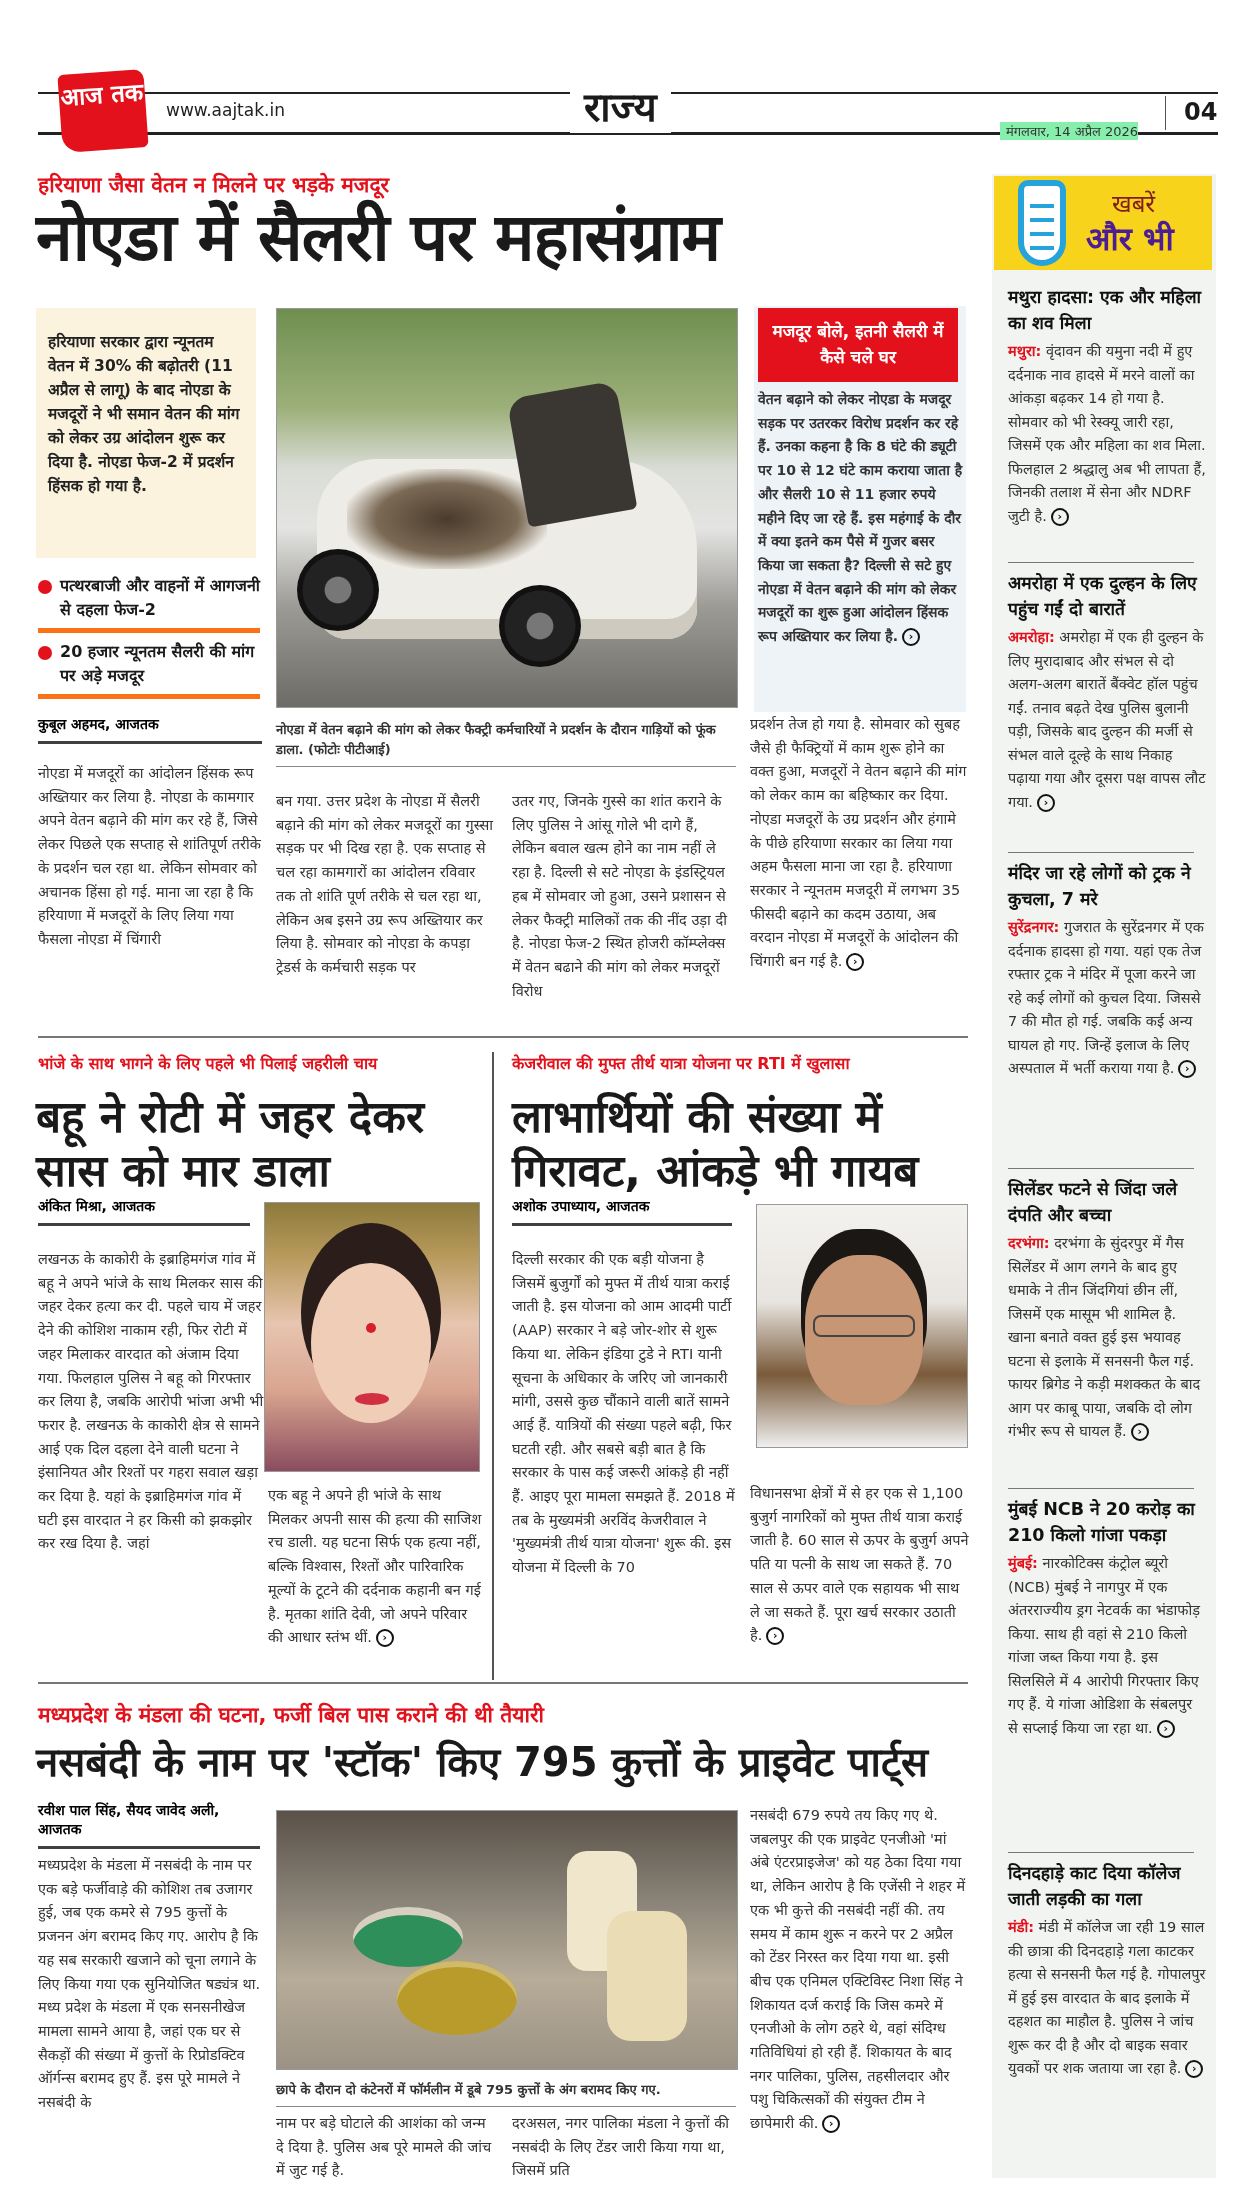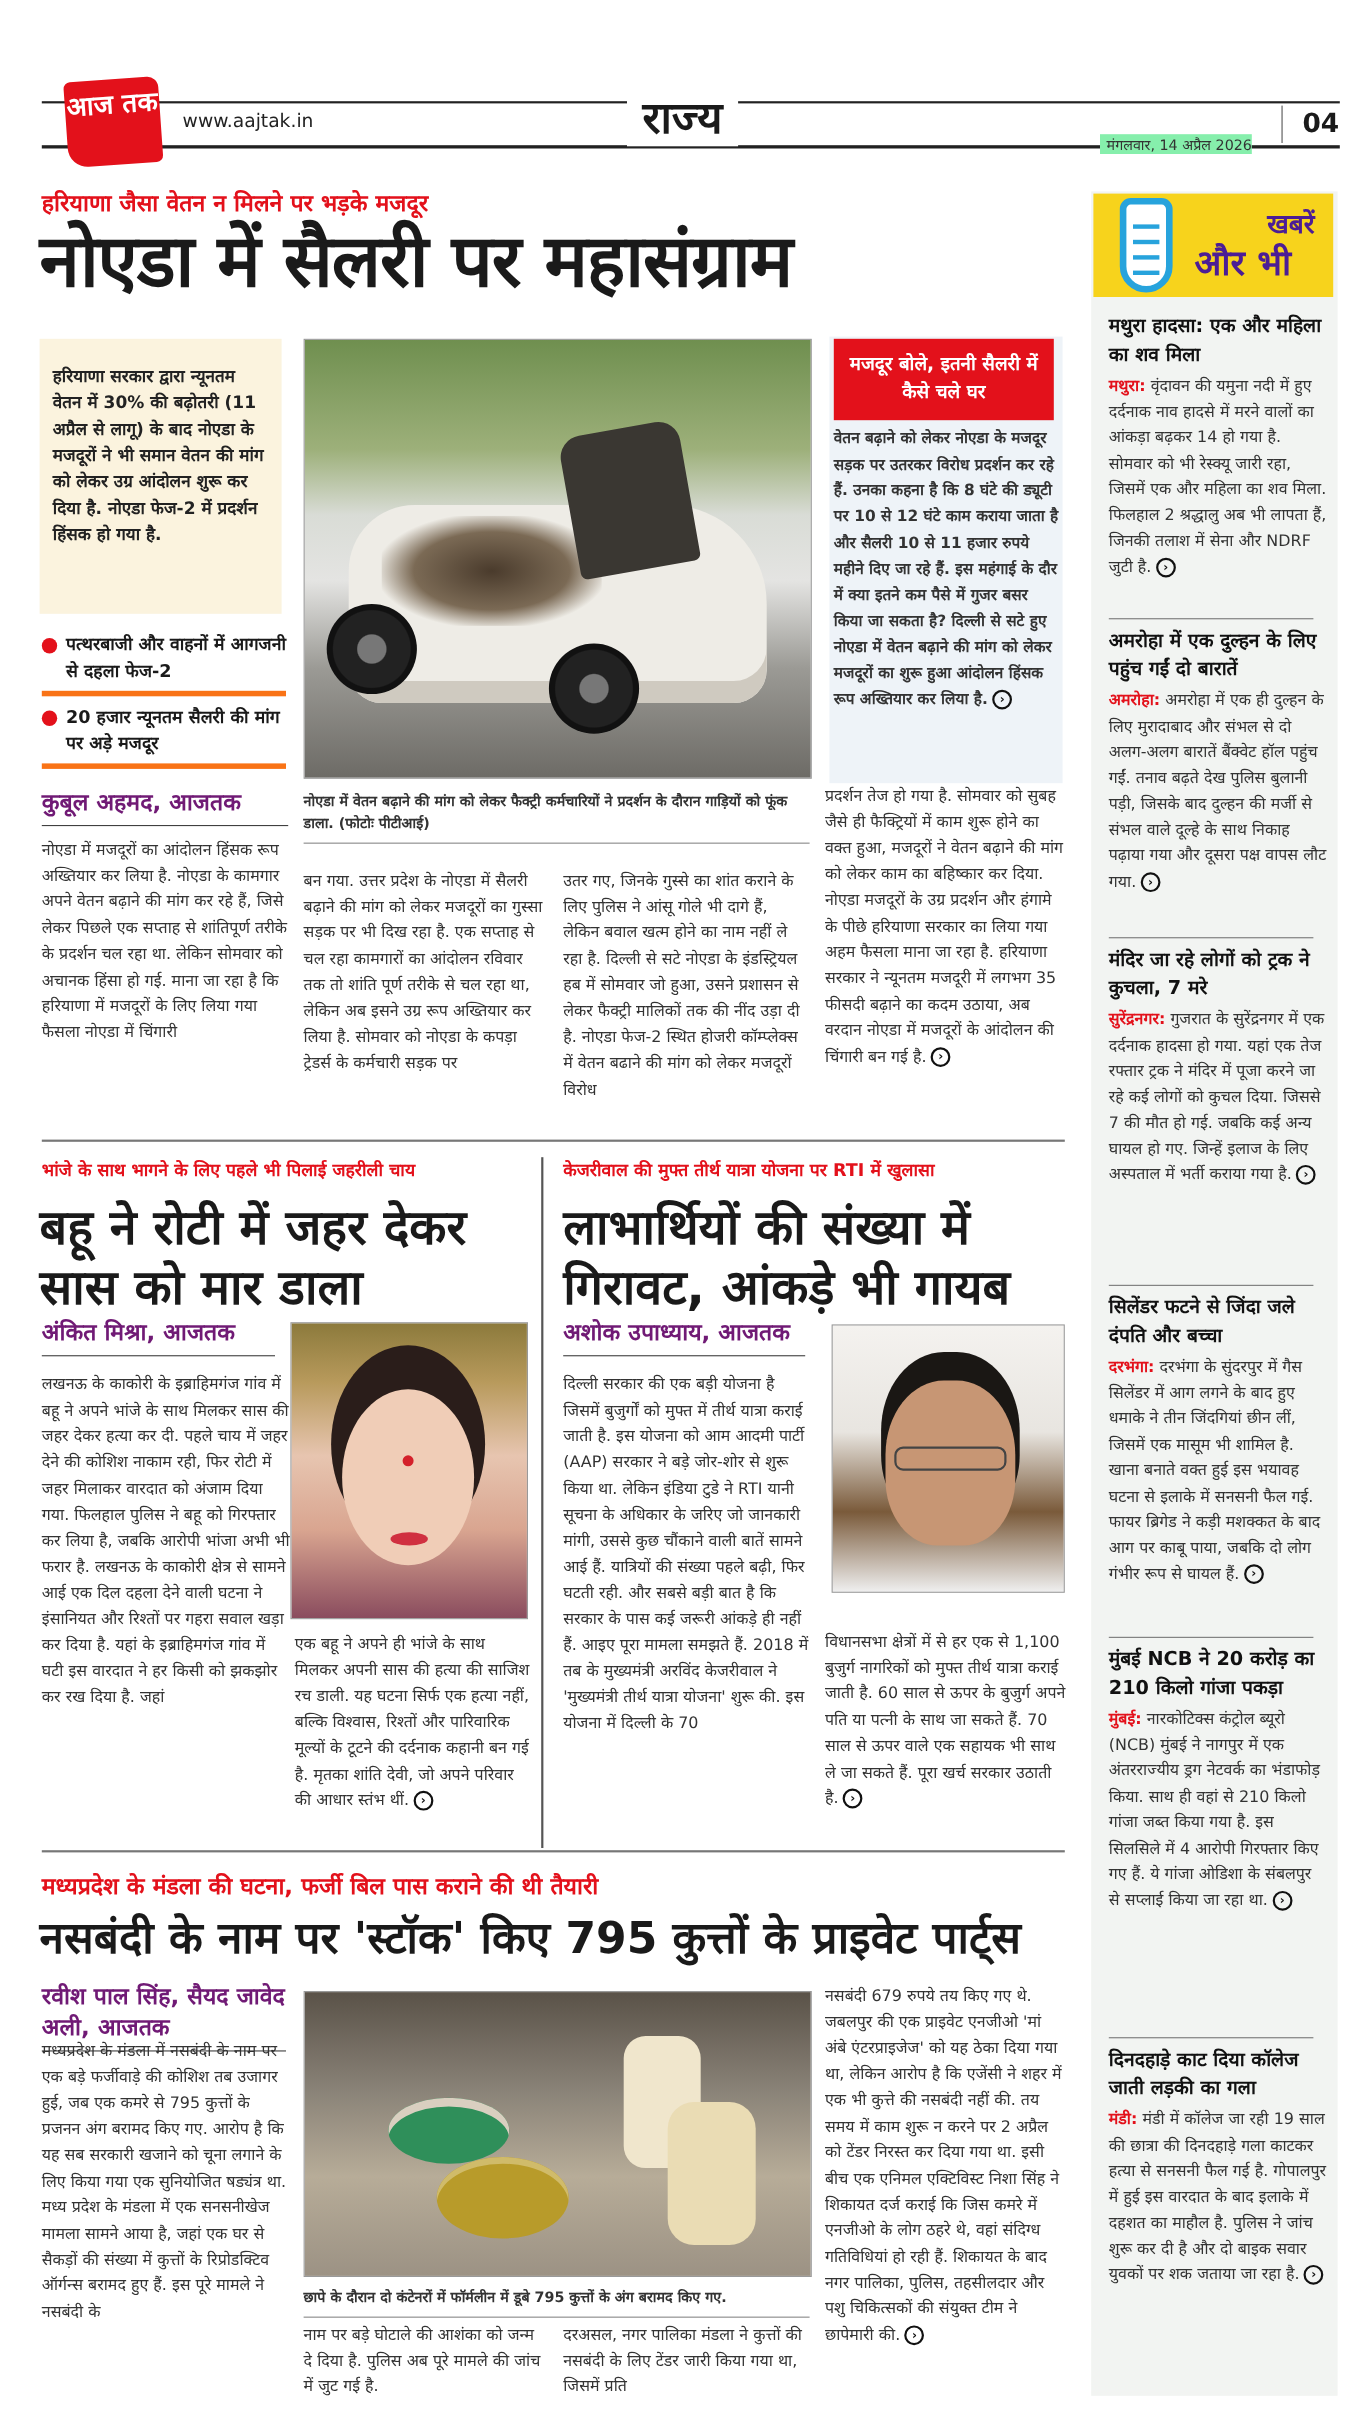--- a/index.html
+++ b/index.html
@@ -35,21 +35,21 @@
   .wheel { position: absolute; width: 82px; height: 82px; border-radius: 50%; background: radial-gradient(circle,#777 0 22%,#222 24% 60%,#111 62%); }
   .w1 { left: 20px; top: 240px; }
   .w2 { left: 222px; top: 276px; }
   .caption { font-size: 13px; line-height: 20px; font-weight: bold; color: #333; border-bottom: 1px solid #888; padding-bottom: 6px; }
   .cap1 { left: 276px; top: 720px; width: 460px; }
 
   .sidebar-box { left: 754px; top: 306px; width: 212px; height: 406px; background: #eef3f8; }
   .sidebar-title { left: 758px; top: 308px; width: 200px; height: 74px; background: #e3111b; color: #fff; font-weight: bold; font-size: 17px; line-height: 26px; text-align: center; padding-top: 10px; }
   .sidebar-text { left: 758px; top: 388px; width: 206px; font-size: 14px; line-height: 23.7px; font-weight: bold; color: #333; }
 
-  .byline { font-size: 21px; font-weight: bold; color: #701a75; border-bottom: 1px solid #404040; padding-bottom: 8px; }
+  .byline { font-size: 14px; font-weight: bold; color: #000000; border-bottom: 3px solid #404040; padding-bottom: 8px; }
   .by1 { left: 38px; top: 714px; width: 224px; }
 
   .body { font-size: 14.5px; line-height: 23.7px; color: #333; }
   .c1 { left: 38px; top: 762px; width: 226px; }
   .c2 { left: 276px; top: 790px; width: 220px; }
   .c3 { left: 512px; top: 790px; width: 222px; }
   .c4 { left: 750px; top: 713px; width: 218px; }
   .arrow { display: inline-block; width: 18px; height: 18px; border: 2px solid #111; border-radius: 50%; text-align: center; font-size: 11px; line-height: 14px; font-weight: bold; vertical-align: middle; margin-left: 4px; color: #111; }
 
   .rule { height: 2px; background: #777; }
@@ -91,21 +91,21 @@
   .c9 { left: 38px; top: 1854px; width: 226px; }
   .c10 { left: 276px; top: 2112px; width: 220px; }
   .c11 { left: 512px; top: 2112px; width: 222px; }
   .c12 { left: 750px; top: 1804px; width: 220px; }
 
   
   .rc-bg { left: 992px; top: 174px; width: 224px; height: 2004px; background: #f2f4f2; }
   .rc-banner { left: 994px; top: 176px; width: 218px; height: 94px; background: #f7d31c; }
   .rc-icon { position: absolute; left: 24px; top: 4px; width: 48px; height: 86px; border: 6px solid #27a3dc; border-radius: 10px 10px 24px 24px; background: #ffffff; }
   .rc-icon:before { content: ""; position: absolute; left: 6px; top: 18px; width: 24px; height: 4px; background: #27a3dc; box-shadow: 0 14px 0 #27a3dc, 0 28px 0 #27a3dc, 0 42px 0 #27a3dc; }
-  .rc-banner-t1 { position: absolute; left: 118px; top: 10px; font-size: 24px; font-weight: bold; color: #4c1d95; margin-left: 40px; }
+  .rc-banner-t1 { position: absolute; left: 118px; top: 10px; font-size: 24px; font-weight: normal; color: #7f1d1d; }
   .rc-banner-t2 { position: absolute; left: 92px; top: 40px; font-size: 32px; font-weight: bold; color: #4c1d95; }
   .brief { left: 1008px; width: 198px; }
   .brief h3 { font-size: 17.5px; line-height: 26px; font-weight: bold; color: #111; margin-bottom: 4px; }
   .brief p { font-size: 14.5px; line-height: 23.5px; color: #333; }
   .brief .place { color: #e3111b; font-weight: bold; }
   .brief-rule { left: 1008px; width: 186px; height: 1px; background: #777; }
   .br1 { top: 284px; }
   .rl1 { top: 562px; }
   .br2 { top: 570px; }
   .rl2 { top: 852px; }

